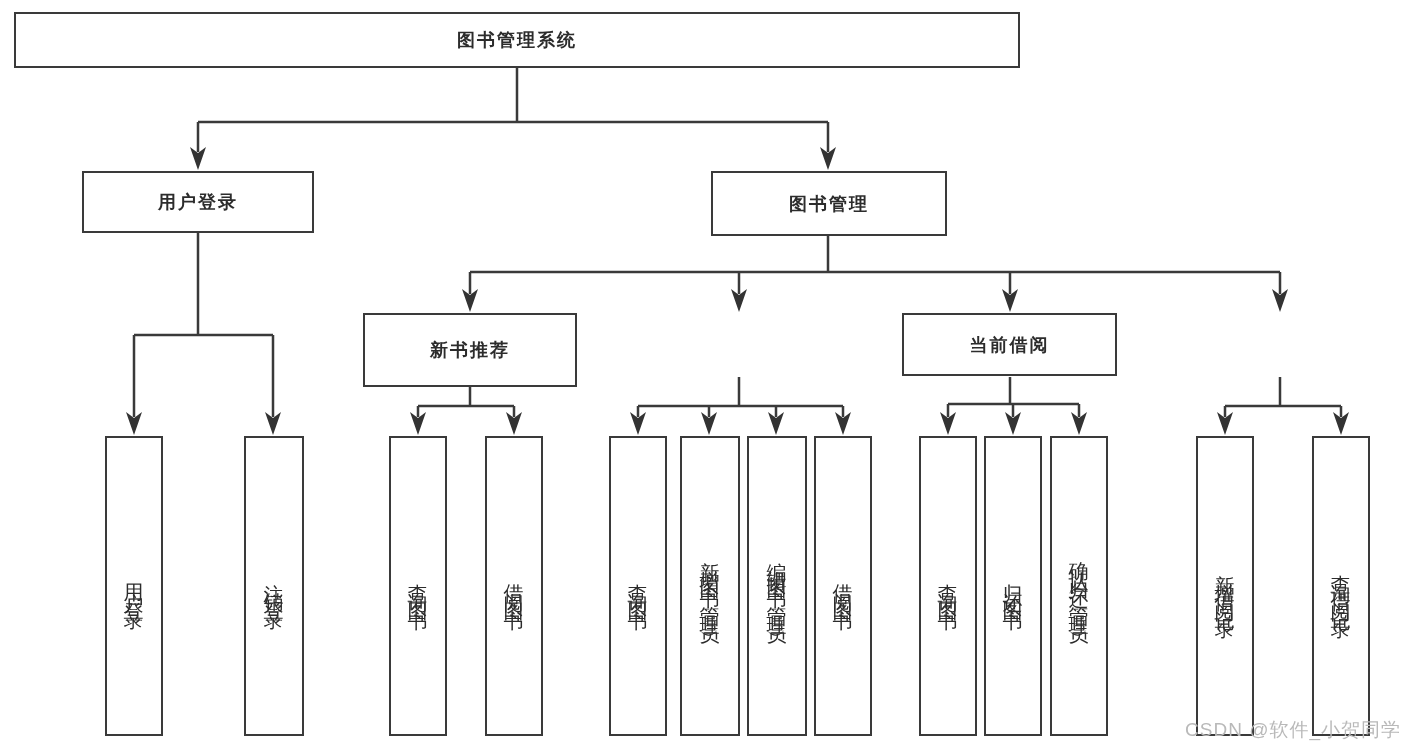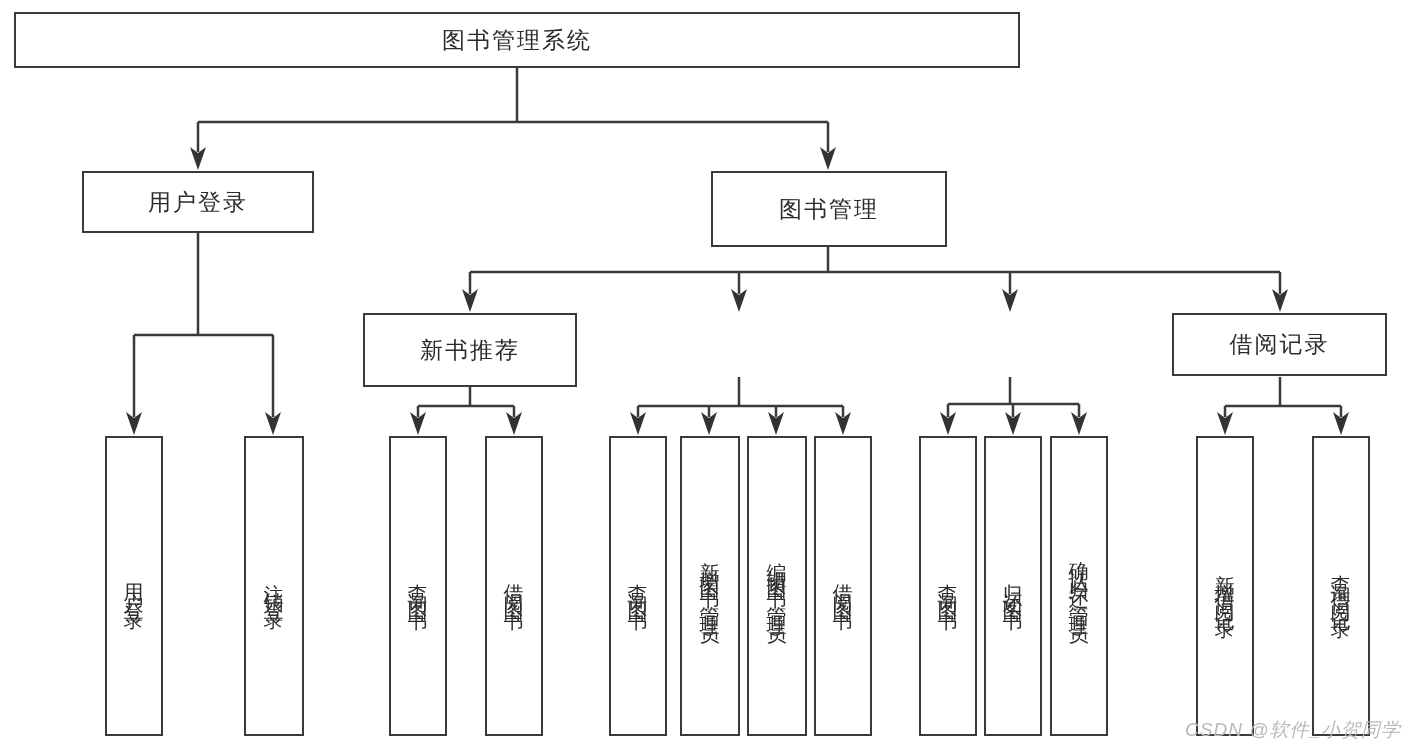--- a/index.html
+++ b/index.html
@@ -20,44 +20,44 @@
     position: absolute;
     background: #ffffff;
     border: 2.5px solid #3a3a3a;
     box-sizing: border-box;
     display: flex;
     align-items: center;
     justify-content: center;
     color: #2c2c2c;
   }
   .node.h span {
-    font-size: 23px;
+    font-size: 18px;
     letter-spacing: 2px;
     white-space: nowrap;
+    font-weight: bold;
   }
   .node.v {
     width: 58px;
     height: 300px;
   }
   .node.v span {
     writing-mode: vertical-lr;
     text-orientation: mixed;
     font-size: 20px;
     letter-spacing: 9px;
     line-height: 1;
   }
   .watermark {
     position: absolute;
     right: 4px;
     top: 717px;
     font-size: 19px;
     color: #b9b9b9;
     letter-spacing: 1px;
     white-space: nowrap;
-    font-style: italic;
   }
 </style>
 </head>
 <body>
 
 <div class="canvas">
 
   <svg class="connectors" viewBox="0 0 1405 747" xmlns="http://www.w3.org/2000/svg">
 
     <path fill="none" stroke="#3a3a3a" stroke-width="2.5" d="
@@ -118,29 +118,29 @@
     </g>
   </svg>
 
   <div class="node h" style="left:14px; top:12px; width:1006px; height:56px;">
     <span>图书管理系统</span>
   </div>
 
   <div class="node h" style="left:82px; top:171px; width:232px; height:62px;">
     <span>用户登录</span>
   </div>
-  <div class="node h" style="left:711px; top:171px; width:236px; height:76px;">
+  <div class="node h" style="left:711px; top:171px; width:236px; height:65px;">
     <span>图书管理</span>
   </div>
 
   <div class="node h" style="left:363px; top:313px; width:214px; height:74px;">
     <span>新书推荐</span>
   </div>
-  <div class="node h" style="left:1172px; top:313px; width:215px; height:63px;">
-    <span>借阅记录</span>
+  <div class="node h" style="left:902px; top:313px; width:215px; height:63px;">
+    <span>当前借阅</span>
   </div>
 
   <div class="node v" style="left:105px; top:436px;">
     <span>用户登录</span>
   </div>
   <div class="node v" style="left:244px; top:436px; width:60px;">
     <span>注销登录</span>
   </div>
 
   <div class="node v" style="left:389px; top:436px;">

